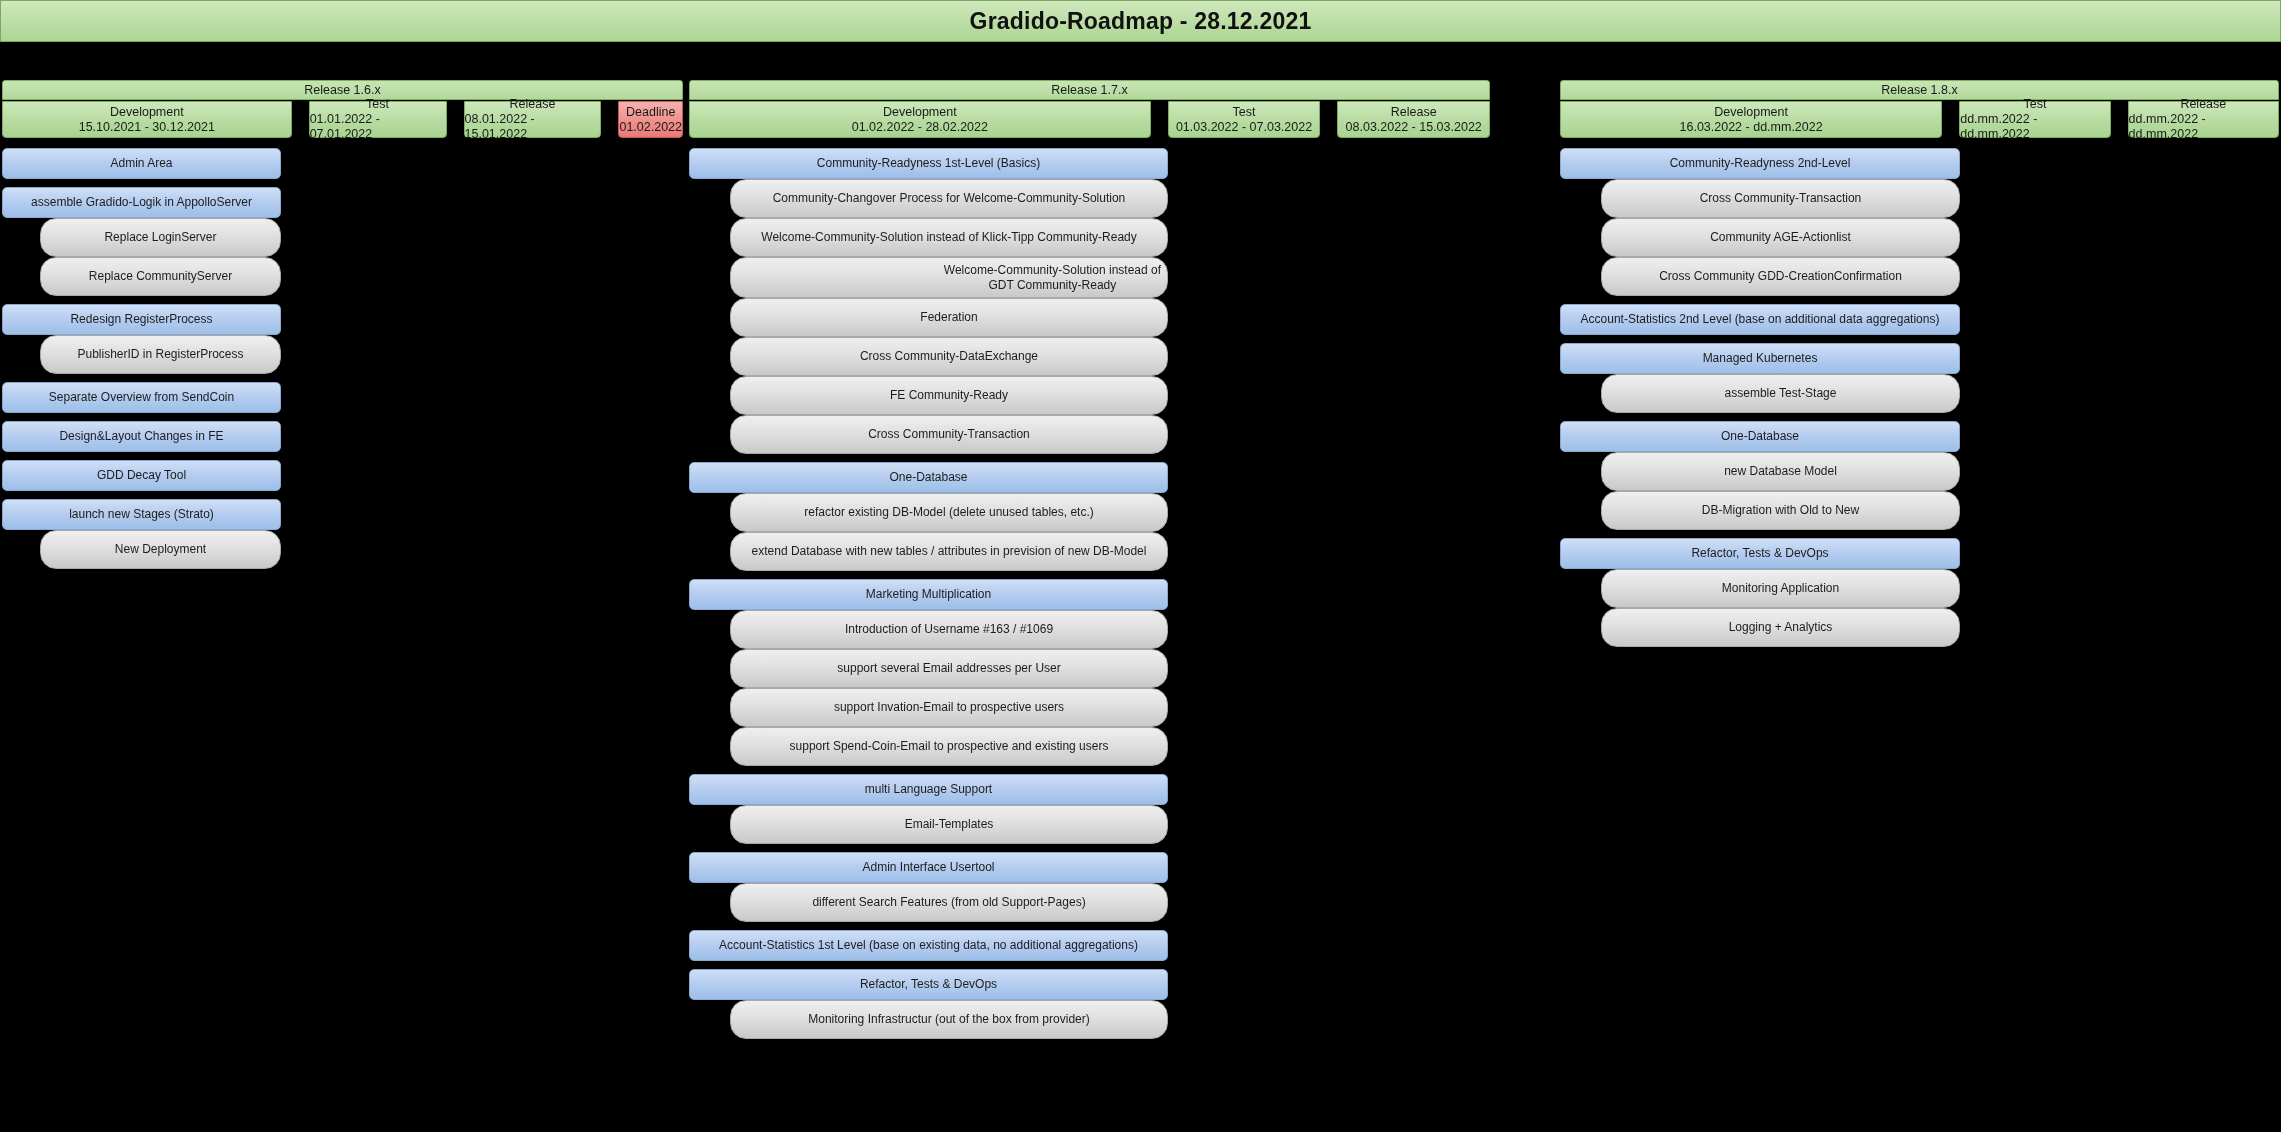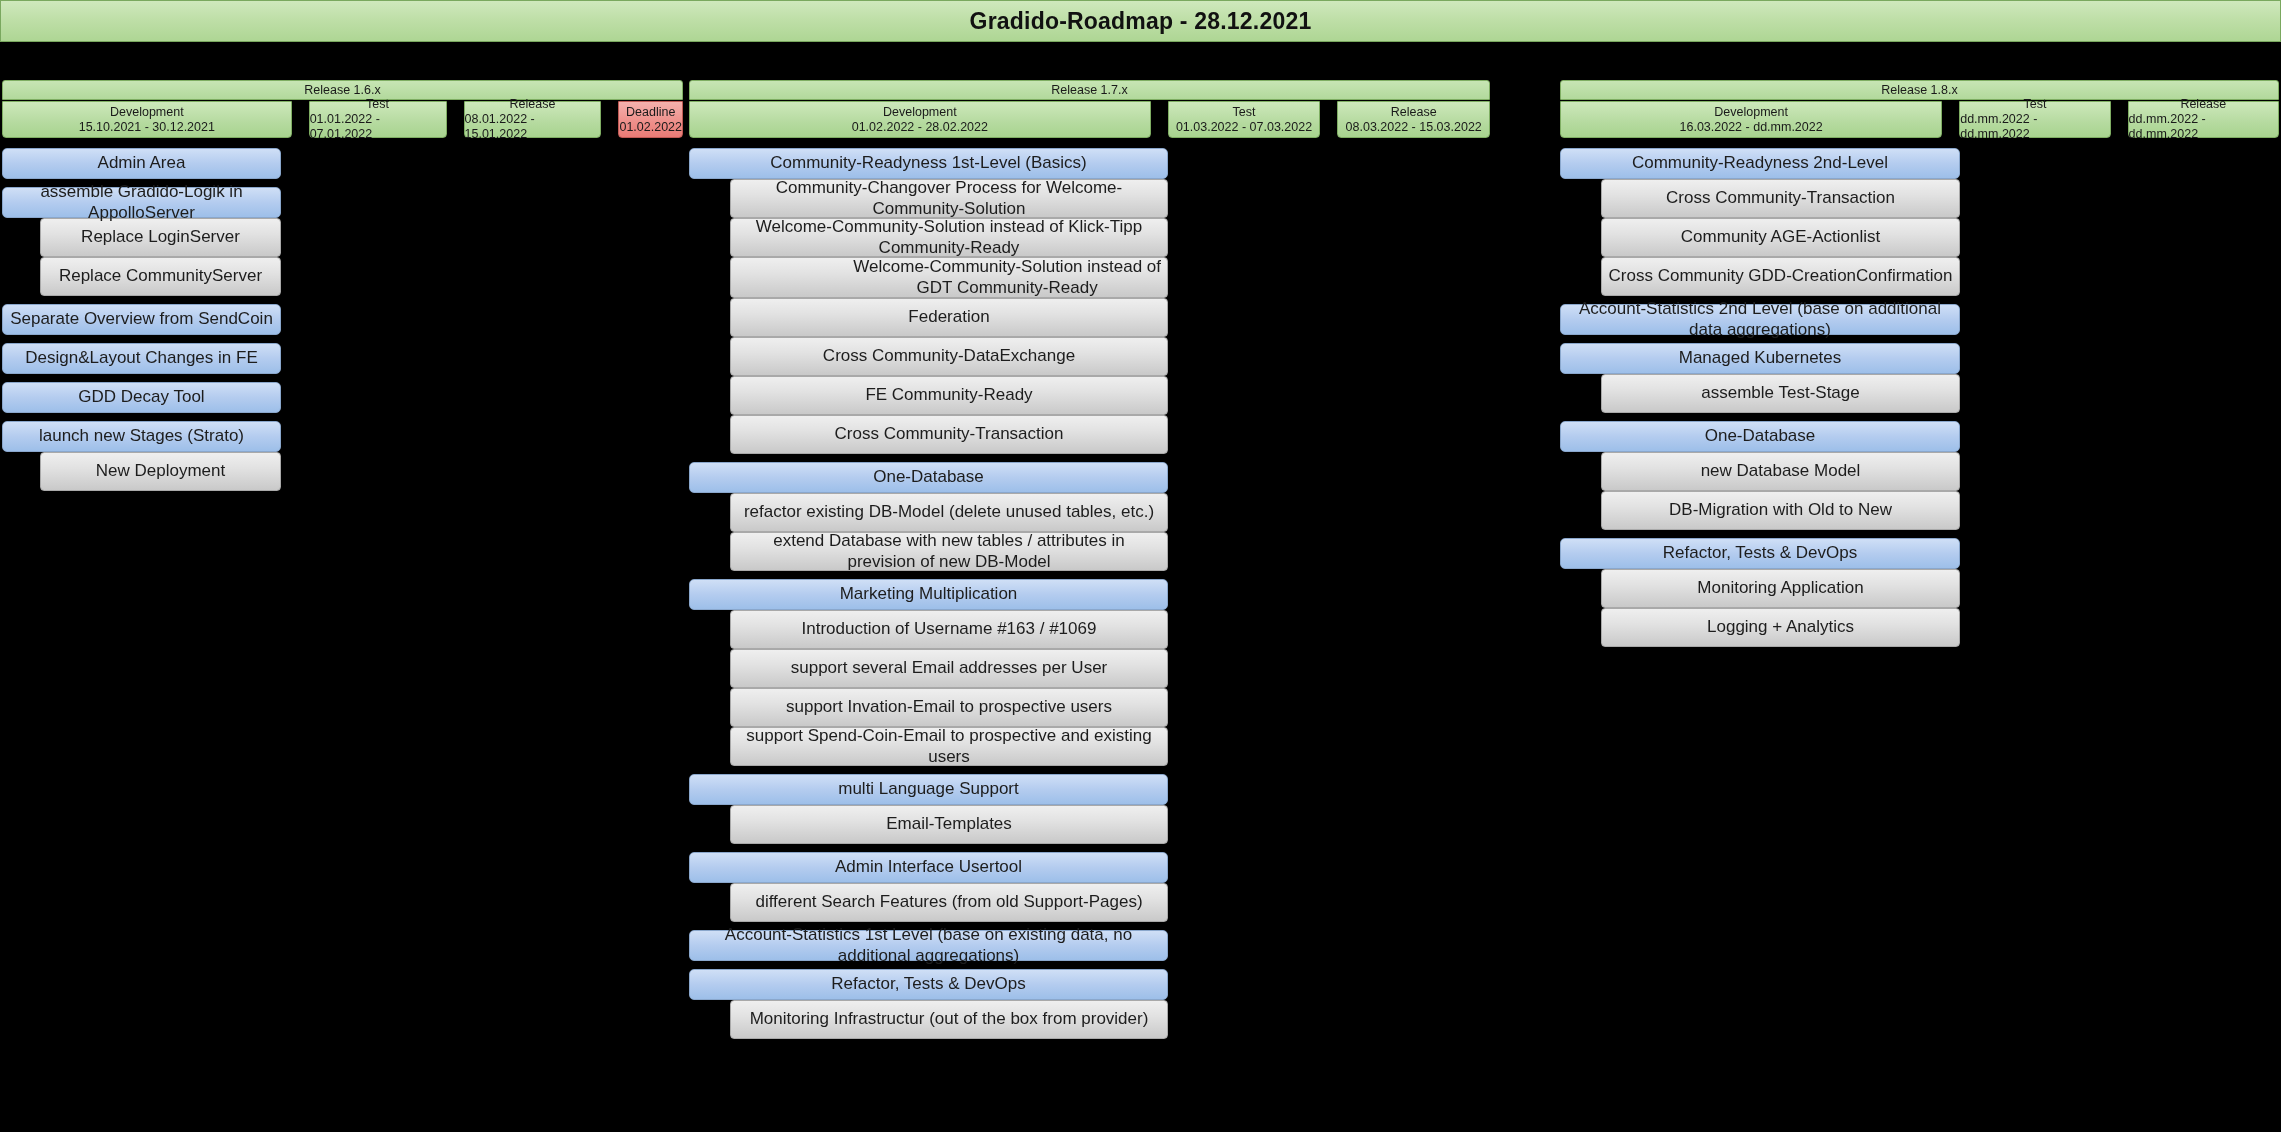--- a/index.html
+++ b/index.html
@@ -92,35 +92,35 @@
   .task-group { margin-bottom: 8px; }
 
   .task {
     box-sizing: border-box;
     border-radius: 5px;
     display: flex;
     align-items: center;
     justify-content: center;
     text-align: center;
     line-height: 1.2;
-    font-size: 17px;
+    font-size: 12px;
     color: #1d1d1d;
     padding: 2px 6px;
   }
   .task.parent {
     background: linear-gradient(to bottom, #cfdff6 0%, #b4ccef 50%, #9dbfe9 100%);
     border: 1px solid #8aa7cc;
     height: 31px;
     margin-left: 0;
   }
   .task.child {
     background: linear-gradient(to bottom, #efefef 0%, #e2e2e2 40%, #c9c9c9 100%);
     border: 1px solid #a9a9a9;
     height: 39px;
-    border-radius: 4px;
+    border-radius: 16px;
   }
   .task.child.tall { height: 41px; justify-content: flex-end; }
 
   
   #col-release-16 .task.child { margin-left: 38px; }
   #col-release-17 .task.child { margin-left: 41px; }
   #col-release-18 .task.child { margin-left: 41px; }
 
   #col-release-16 .task.parent { width: 279px; }
   #col-release-16 .task.child  { width: 241px; }
@@ -159,20 +159,24 @@
       </div>
     </div>
     <div class="task-list">
       <div class="task-group">
         <div class="task parent">Admin Area</div>
       </div>
       <div class="task-group">
         <div class="task parent">assemble Gradido-Logik in AppolloServer</div>
         <div class="task child">Replace LoginServer</div>
         <div class="task child">Replace CommunityServer</div>
+      </div>
+      <div class="task-group">
+        <div class="task parent">Redesign RegisterProcess</div>
+        <div class="task child">PublisherID in RegisterProcess</div>
       </div>
       <div class="task-group">
         <div class="task parent">Separate Overview from SendCoin</div>
       </div>
       <div class="task-group">
         <div class="task parent">Design&amp;Layout Changes in FE</div>
       </div>
       <div class="task-group">
         <div class="task parent">GDD Decay Tool</div>
       </div>

